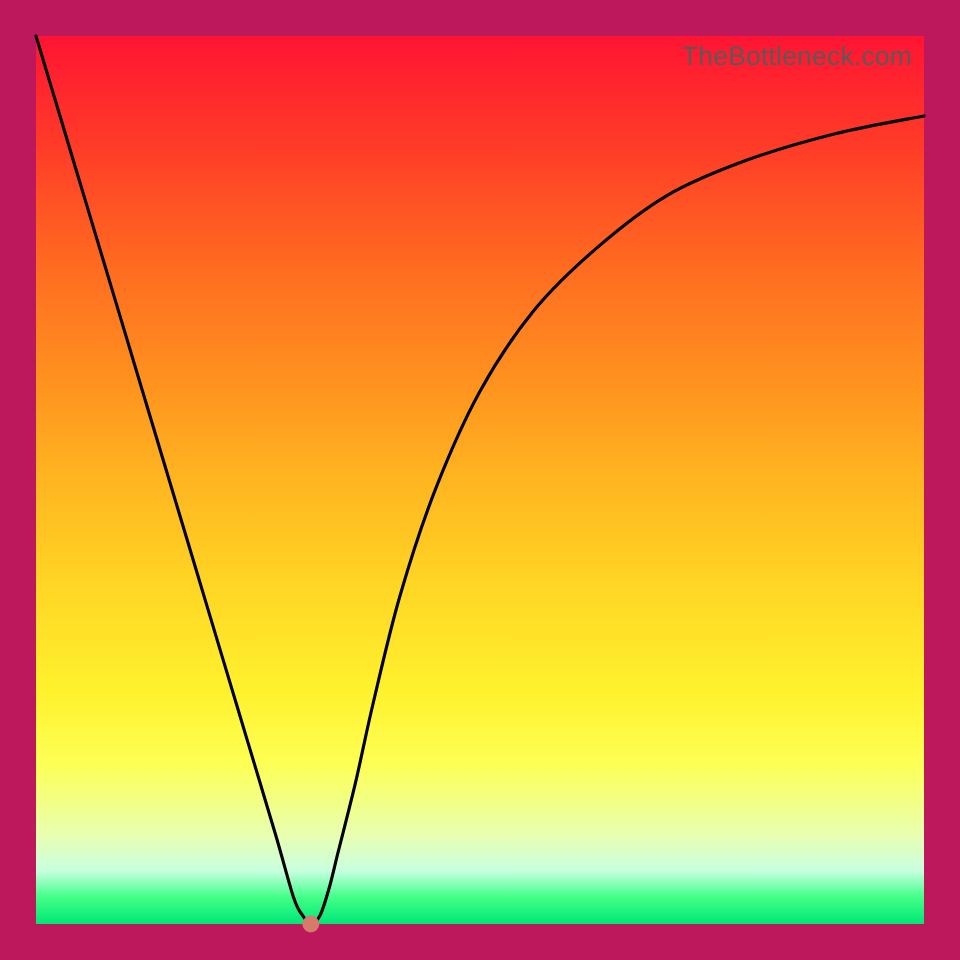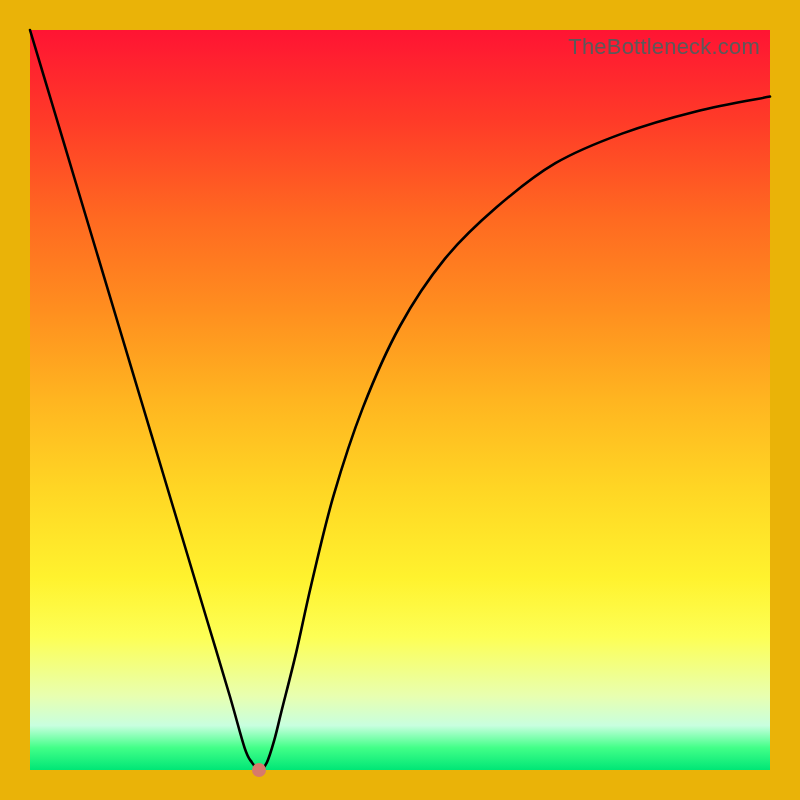--- a/index.html
+++ b/index.html
@@ -8,21 +8,21 @@
     width: 800px;
     height: 800px;
     overflow: hidden;
     background: #000;
     font-family: Arial, Helvetica, sans-serif;
   }
   .frame {
     position: relative;
     width: 800px;
     height: 800px;
-    background: #eab308;
+    background: #be185d;
   }
   .plot {
     position: absolute;
     left: 30px;
     top: 30px;
     width: 740px;
     height: 740px;
     background: linear-gradient(to bottom,
       #ff1433 0%,
       #ff3a28 12%,

